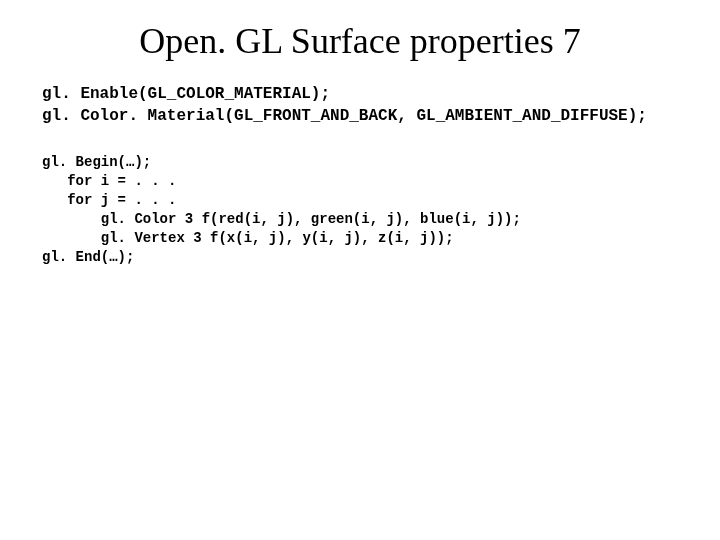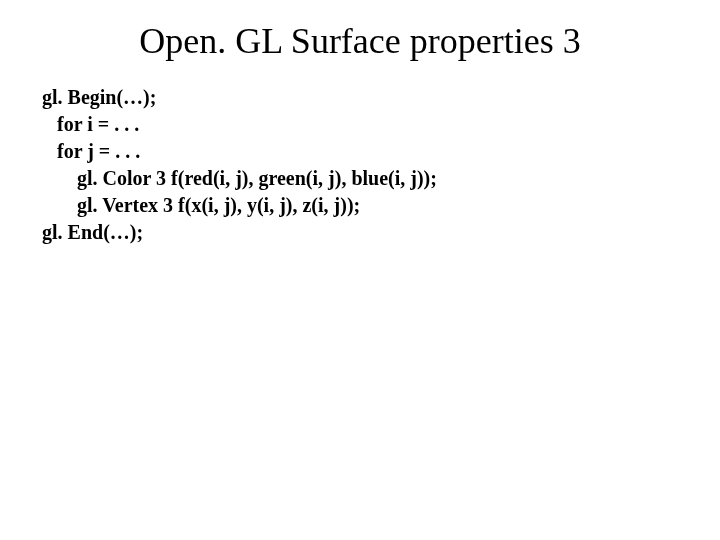--- a/index.html
+++ b/index.html
@@ -32,37 +32,39 @@
   }
   .codeblock {
     font-family: "Courier New", Courier, monospace;
     font-size: 16px;
     font-weight: bold;
     line-height: 1.35;
     white-space: pre;
     margin-bottom: 26px;
   }
   .codeblock2 {
-    font-family: Liberation Serif, serif;
-    font-size: 20px;
+    font-family: Liberation Mono, monospace;
+    font-size: 14px;
     font-weight: bold;
     line-height: 1.35;
     white-space: pre;
   }
   .ref {
     position: absolute;
     right: 28px;
     bottom: 46px;
     font-size: 22px;
   }
 </style>
 </head>
 <body>
 
 <div class="slide">
-  <h1 class="title">Open. GL Surface properties 3</h1>
+  <h1 class="title">Open. GL Surface properties 7</h1>
+  <div class="codeblock">gl. Enable(GL_COLOR_MATERIAL);
+gl. Color. Material(GL_FRONT_AND_BACK, GL_AMBIENT_AND_DIFFUSE);</div>
   <div class="codeblock2">gl. Begin(…);
    for i = . . .
    for j = . . .
        gl. Color 3 f(red(i, j), green(i, j), blue(i, j));
        gl. Vertex 3 f(x(i, j), y(i, j), z(i, j));
 gl. End(…);</div>
 </div>
 
 </body></html>

